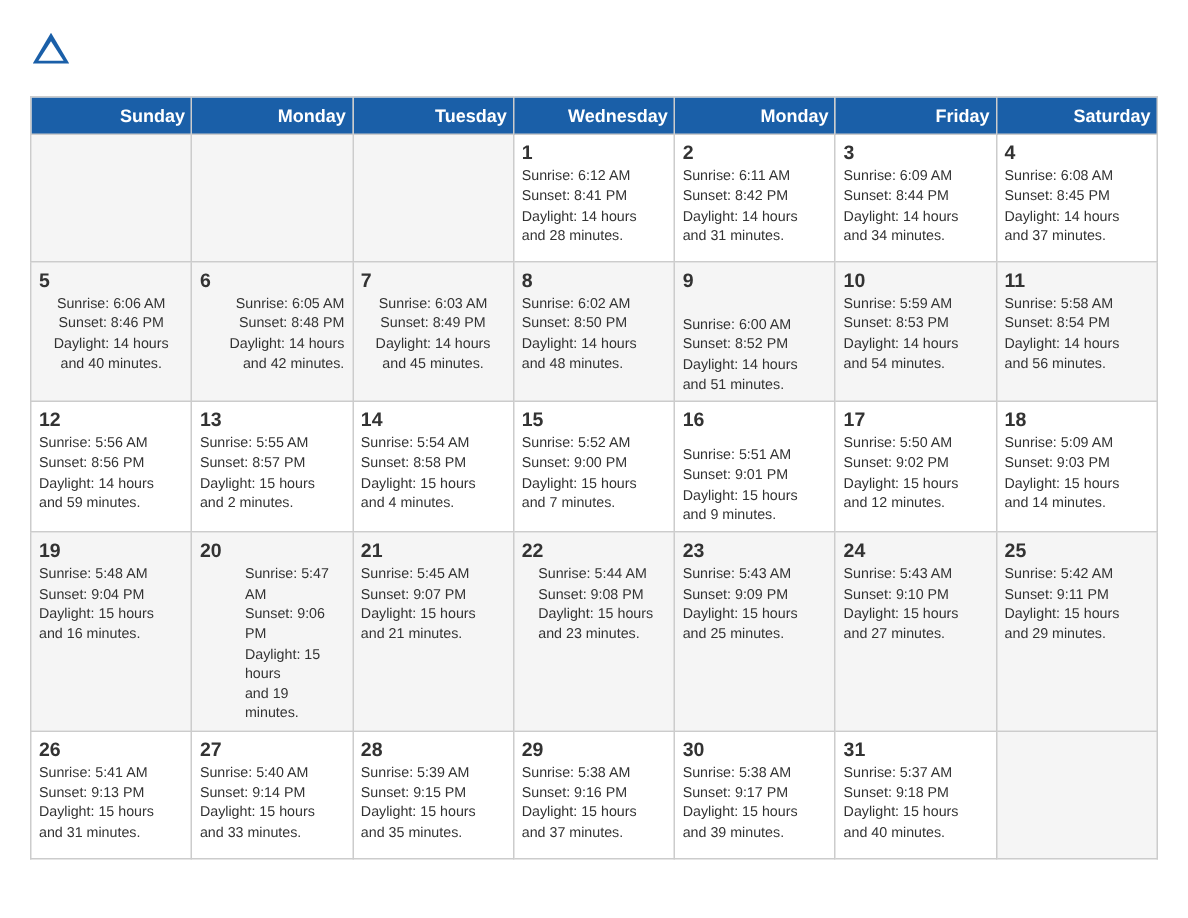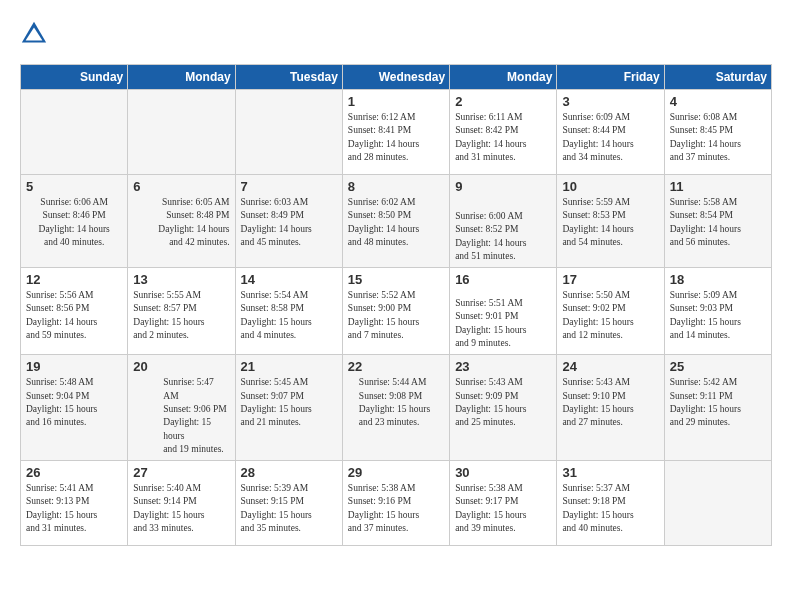--- a/index.html
+++ b/index.html
@@ -74,21 +74,20 @@
       font-size: 13px;
       font-weight: bold;
       color: #333;
       display: block;
       margin-bottom: 2px;
     }
     .day-info {
       font-size: 9.5px;
       line-height: 1.4;
       color: #333;
-      font-family: Liberation Serif, serif;
     }
     tr:nth-child(odd) td:not(.empty) {
       background: #fff;
     }
     tr:nth-child(even) td:not(.empty) {
       background: #f5f5f5;
     }
     
     .row-stripe td:not(.empty) { background: #f5f5f5; }
     .row-white td:not(.empty) { background: #fff; }
@@ -169,21 +168,21 @@
         </td>
         <td>
           <span class="day-num">6</span>
           <div class="day-info" style="white-space: pre-line; text-align: right;">Sunrise: 6:05 AM
 Sunset: 8:48 PM
 Daylight: 14 hours
 and 42 minutes.</div>
         </td>
         <td>
           <span class="day-num">7</span>
-          <div class="day-info" style="white-space: pre-line;">Sunrise: 6:03 AM
+          <div class="day-info" style="white-space: pre-line; text-align: center;">Sunrise: 6:03 AM
 Sunset: 8:49 PM
 Daylight: 14 hours
 and 45 minutes.</div>
         </td>
         <td>
           <span class="day-num">8</span>
           <div class="day-info" style="white-space: pre-line;">Sunrise: 6:02 AM
 Sunset: 8:50 PM
 Daylight: 14 hours
 and 48 minutes.</div>

